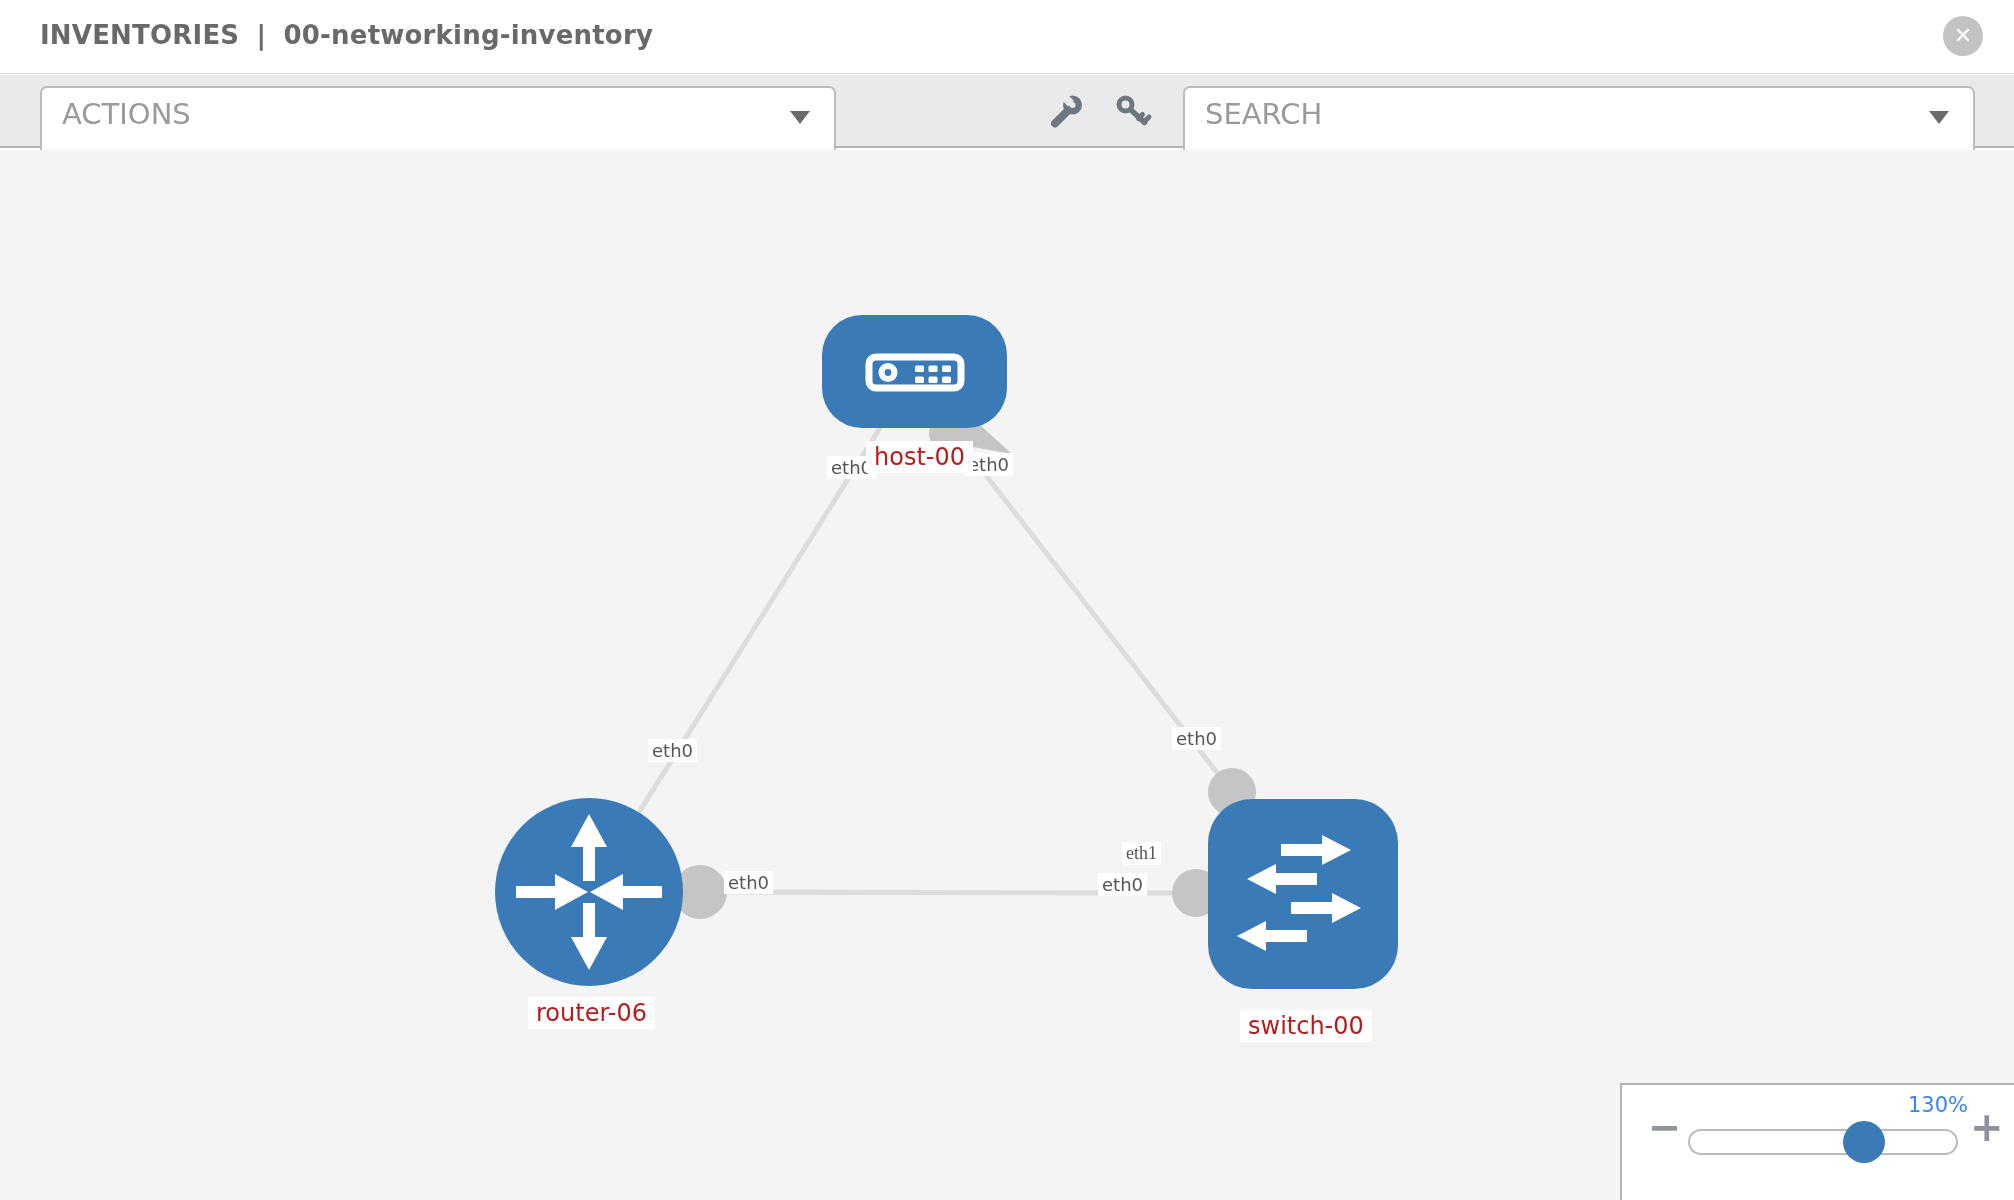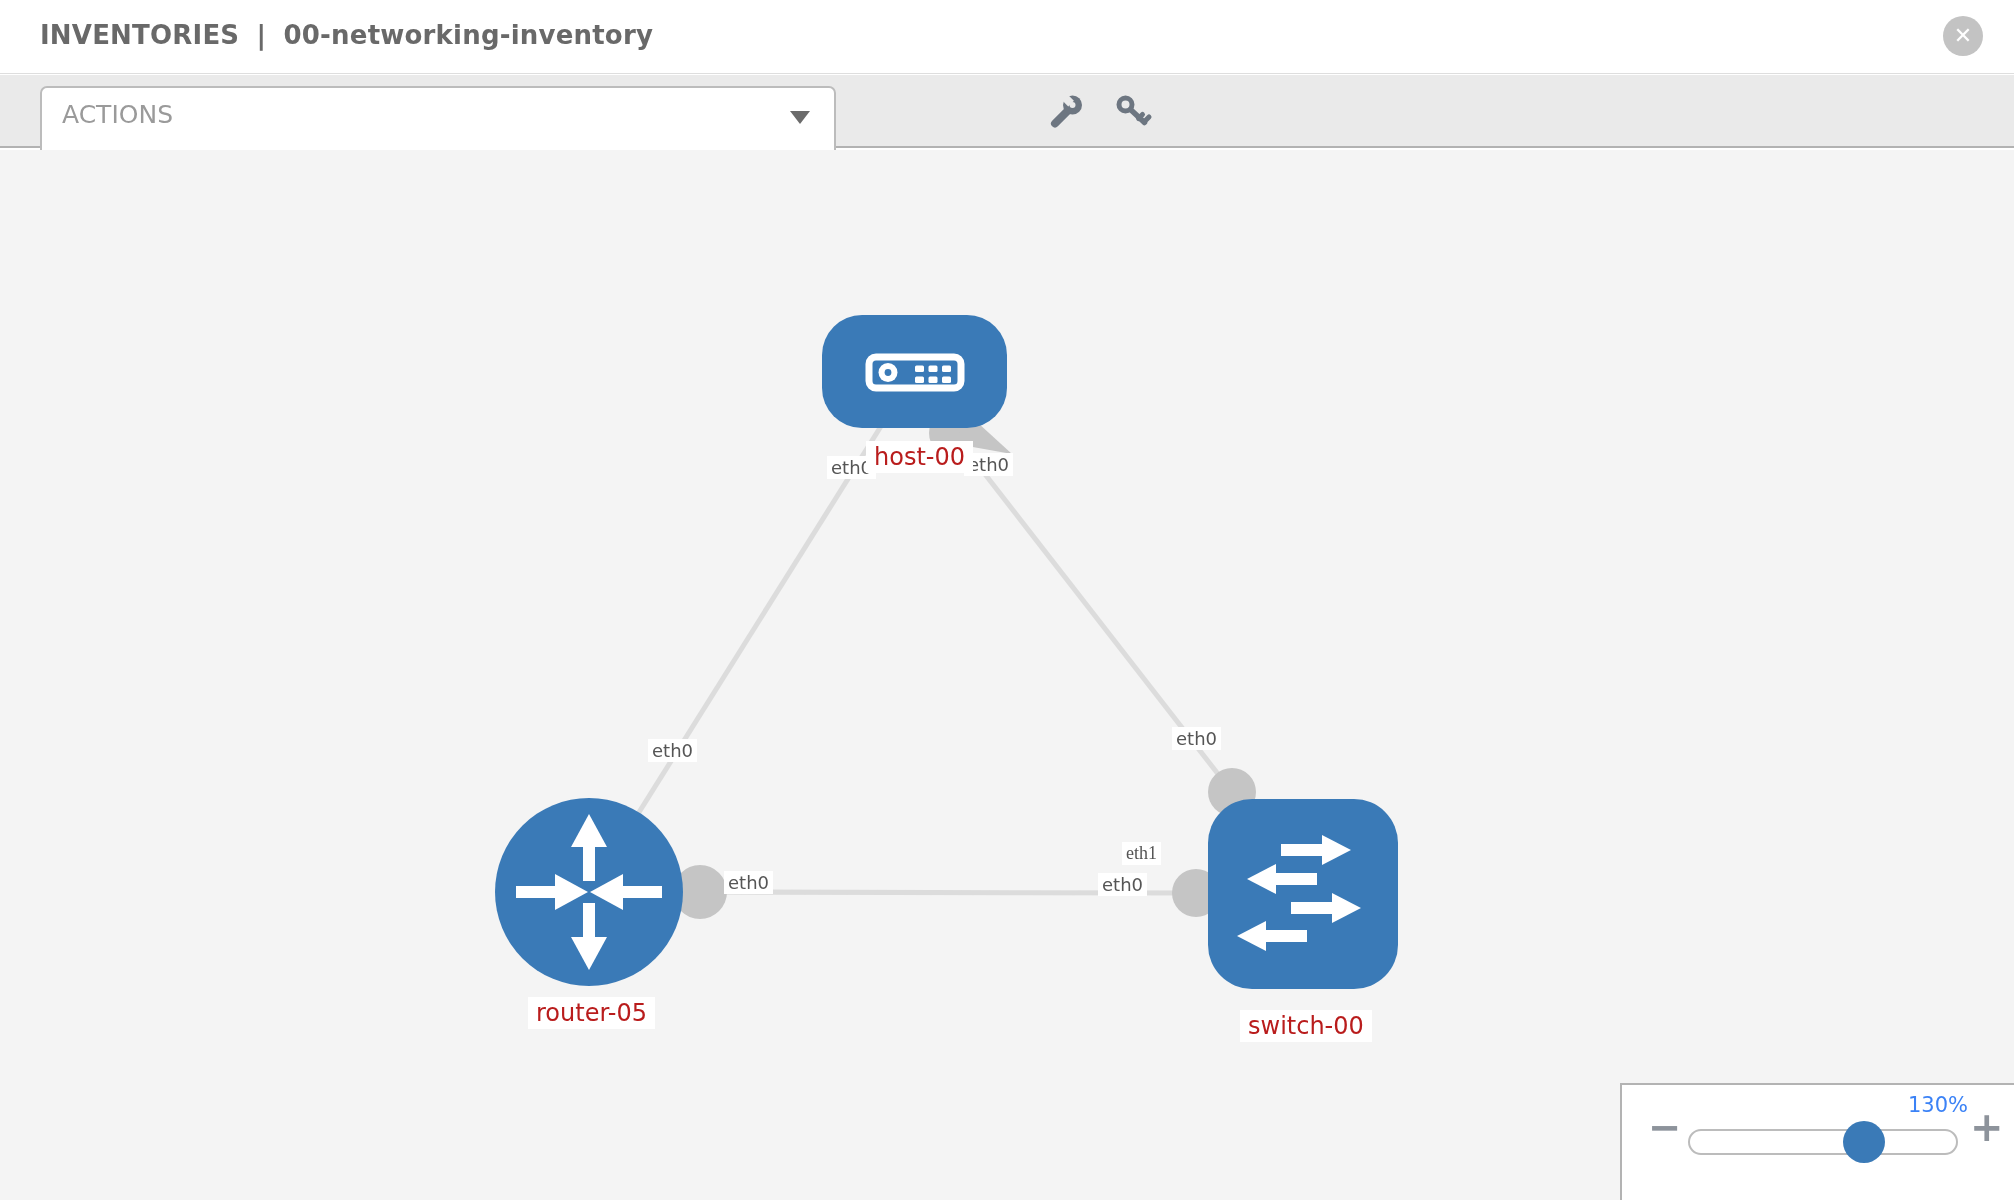--- a/index.html
+++ b/index.html
@@ -30,21 +30,21 @@
   }
 
   
   .toolbar {
     position:absolute; top:75px; left:0; width:2014px; height:73px;
     background:#eaeaea; border-bottom:2px solid #b2b2b2;
   }
   .dropdown {
     position:absolute; top:11px; height:74px;
     background:#ffffff; border:2px solid #bcbcbc; border-radius:7px;
-    font-size:25px; color:#9a9a9a; line-height:53px; padding-left:20px;
+    font-size:29px; color:#9a9a9a; line-height:53px; padding-left:20px;
     cursor:pointer;
   }
   .dd-actions { left:40px;  width:796px; }
   .dd-search  { left:1183px; width:792px; }
   .caret {
     position:absolute; right:24px; top:23px; width:0; height:0;
     border-left:10px solid transparent; border-right:10px solid transparent;
     border-top:13px solid #6b6b6b;
   }
   .tool-icon { position:absolute; top:17px; width:40px; height:40px; cursor:pointer; }
@@ -133,20 +133,24 @@
       <circle cx="26.5" cy="13" r="3" fill="#eaeaea"></circle>
     </svg>
 
     <svg class="tool-icon icon-key" viewBox="0 0 40 40">
       <circle cx="12.5" cy="12.5" r="6.5" fill="none" stroke="#6d7681" stroke-width="5"></circle>
       <line x1="17.5" y1="17.5" x2="31.5" y2="30.5" stroke="#6d7681" stroke-width="5.5" stroke-linecap="round"></line>
       <line x1="31" y1="30" x2="36" y2="25" stroke="#6d7681" stroke-width="5" stroke-linecap="round"></line>
       <line x1="25.5" y1="26.5" x2="29.5" y2="22.5" stroke="#6d7681" stroke-width="5" stroke-linecap="round"></line>
     </svg>
 
+    <div class="dropdown dd-search">
+      <span>SEARCH</span>
+      <span class="caret"></span>
+    </div>
   </div>
 
   <div class="canvas">
 
     <svg class="topo" width="2014" height="1050" viewBox="0 0 2014 1050">
 
       <line x1="915" y1="222" x2="589" y2="742" stroke="#dcdcdc" stroke-width="5"></line>
       <line x1="953" y1="283" x2="1232" y2="642" stroke="#dcdcdc" stroke-width="5"></line>
       <line x1="700" y1="742" x2="1196" y2="743" stroke="#dcdcdc" stroke-width="5"></line>
 
@@ -202,21 +206,21 @@
 
     <div class="eth-label eth-a-host">eth0</div>
     <div class="eth-label eth-b-host">eth0</div>
     <div class="eth-label eth-a-router">eth0</div>
     <div class="eth-label eth-b-switch">eth0</div>
     <div class="eth-label eth-c-router">eth0</div>
     <div class="eth-label eth-c-back">eth0</div>
     <div class="eth-label eth-c-front">eth1</div>
 
     <div class="node-label lbl-host">host-00</div>
-    <div class="node-label lbl-router">router-05</div>
+    <div class="node-label lbl-router">router-06</div>
     <div class="node-label lbl-switch">switch-00</div>
 
     <div class="zoom-panel">
       <div class="zoom-value">130%</div>
       <div class="zoom-minus">−</div>
       <div class="zoom-track">
         <div class="zoom-thumb"></div>
       </div>
       <div class="zoom-plus">+</div>
     </div>

